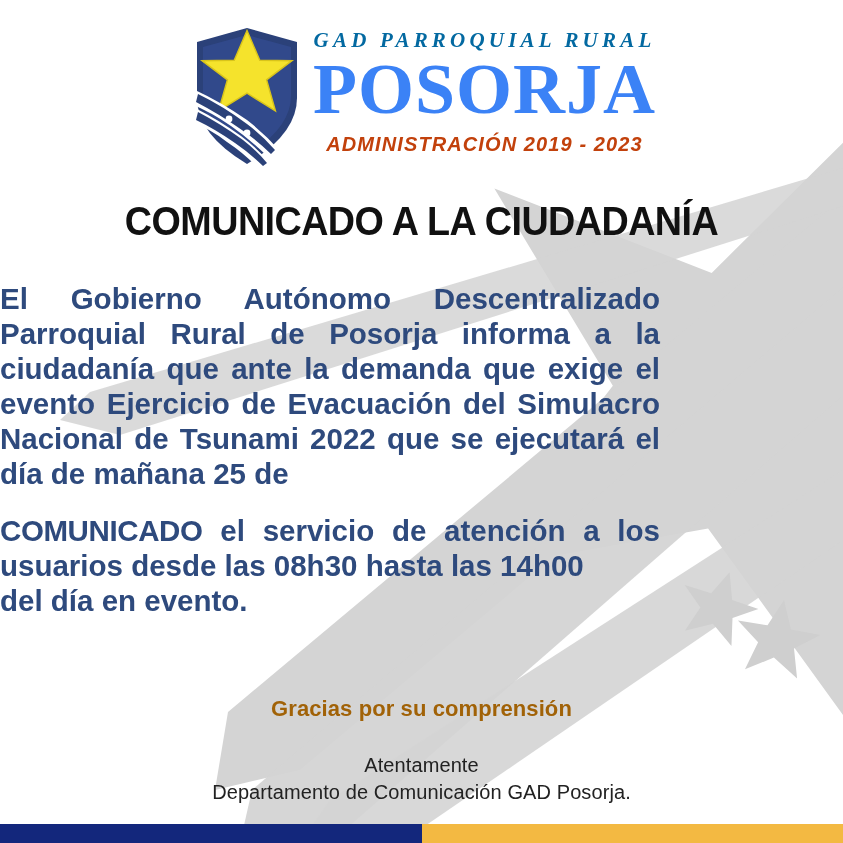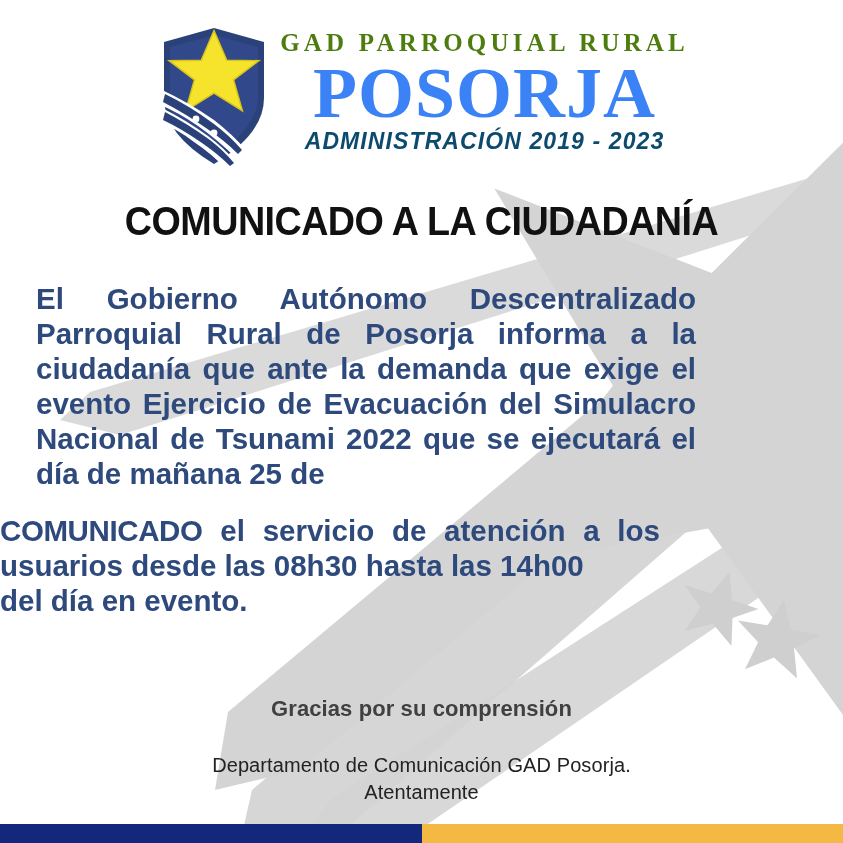--- a/index.html
+++ b/index.html
@@ -47,46 +47,47 @@
     margin-top: 6px;
   }
   .logo-words {
     flex: 0 0 auto;
     margin-left: 6px;
     margin-top: 12px;
     text-align: center;
   }
   .logo-line-top {
     font-family: "Liberation Serif", serif;
-    font-weight: bold;
-    font-size: 25px;
+    font-style: italic;
+    font-weight: bold;
+    font-size: 21px;
     letter-spacing: 4.2px;
-    color: #4d7c0f;
+    color: #0369a1;
     line-height: 1;
     white-space: nowrap;
   }
   .logo-line-main {
     font-family: "Liberation Serif", serif;
     font-weight: bold;
     font-size: 72px;
     letter-spacing: 1px;
     color: #3b82f6;
     line-height: 0.96;
     margin-top: 4px;
     white-space: nowrap;
   }
   .logo-line-bottom {
     font-family: "Liberation Sans", sans-serif;
     font-style: italic;
     font-weight: bold;
-    font-size: 23px;
+    font-size: 20px;
     letter-spacing: 1.1px;
-    color: #0c4a6e;
+    color: #c2410c;
     line-height: 1;
-    margin-top: 2px;
+    margin-top: 10px;
     white-space: nowrap;
   }
 
   
   .headline {
     position: absolute;
     top: 198px;
     left: 0;
     width: 843px;
     text-align: center;
@@ -99,21 +100,21 @@
     transform: scaleX(0.92);
   }
 
   
   .body-block {
     position: absolute;
     left: 93px;
     width: 660px;
     z-index: 3;
   }
-  #para-1 { top: 281px; margin-left: 36px; }
+  #para-1 { top: 281px; }
   #para-2 { top: 513px; }
 
   .body-para {
     position: absolute;
     left: 0;
     width: 660px;
     font-family: "Liberation Sans", sans-serif;
     font-weight: bold;
     font-size: 29.5px;
     line-height: 35px;
@@ -133,21 +134,21 @@
   .thanks {
     position: absolute;
     top: 696px;
     left: 0;
     width: 843px;
     text-align: center;
     z-index: 3;
     font-family: "Liberation Sans", sans-serif;
     font-weight: bold;
     font-size: 22px;
-    color: #404040;
+    color: #a16207;
     letter-spacing: 0.1px;
   }
   .sign-block {
     position: absolute;
     top: 752px;
     left: 0;
     width: 843px;
     text-align: center;
     z-index: 3;
     font-family: "Liberation Sans", sans-serif;
@@ -244,22 +245,22 @@
   </div>
 
   <div class="body-para body-block" id="para-2">
     <span class="strong-word">COMUNICADO</span><span> el servicio de atención a los usuarios desde las 08h30 hasta las 14h00</span>
     <span class="last-line">del día en evento.</span>
   </div>
 
   <div class="thanks">Gracias por su comprensión</div>
 
   <div class="sign-block">
+    <div>Atentamente</div>
     <div>Departamento de Comunicación GAD Posorja.</div>
-    <div>Atentamente</div>
   </div>
 
   <div class="bottom-bar">
     <div class="bar-blue" style="background: rgb(19, 39, 124); width: 422px;"></div>
     <div class="bar-gold" style="background: rgb(243, 185, 66);"></div>
   </div>
 
 </div>
 
 </body></html>

